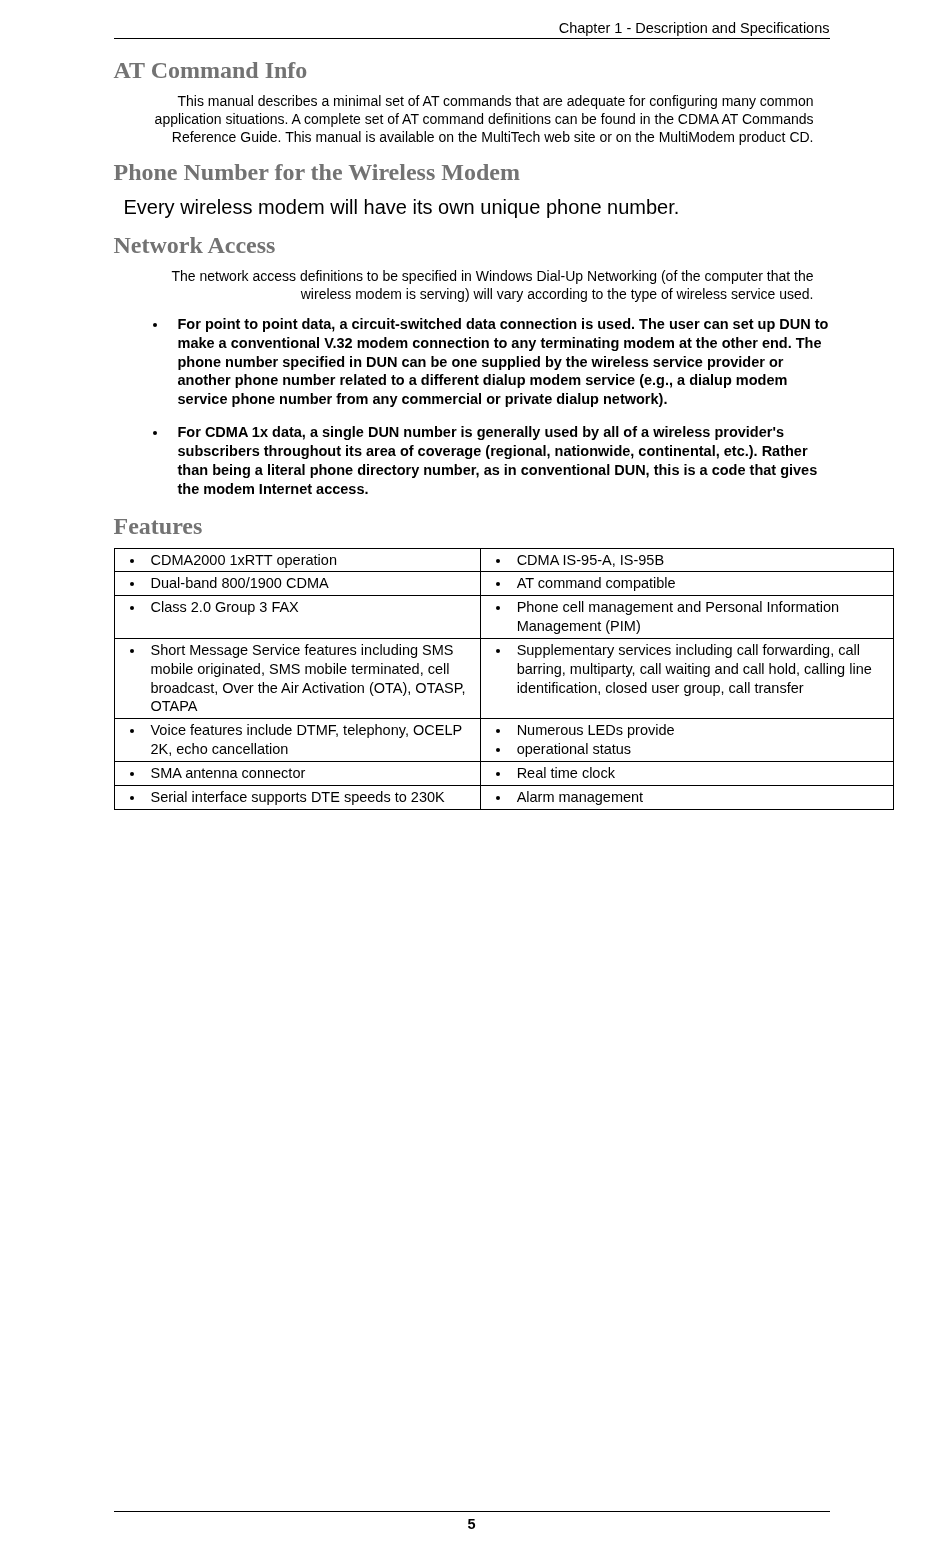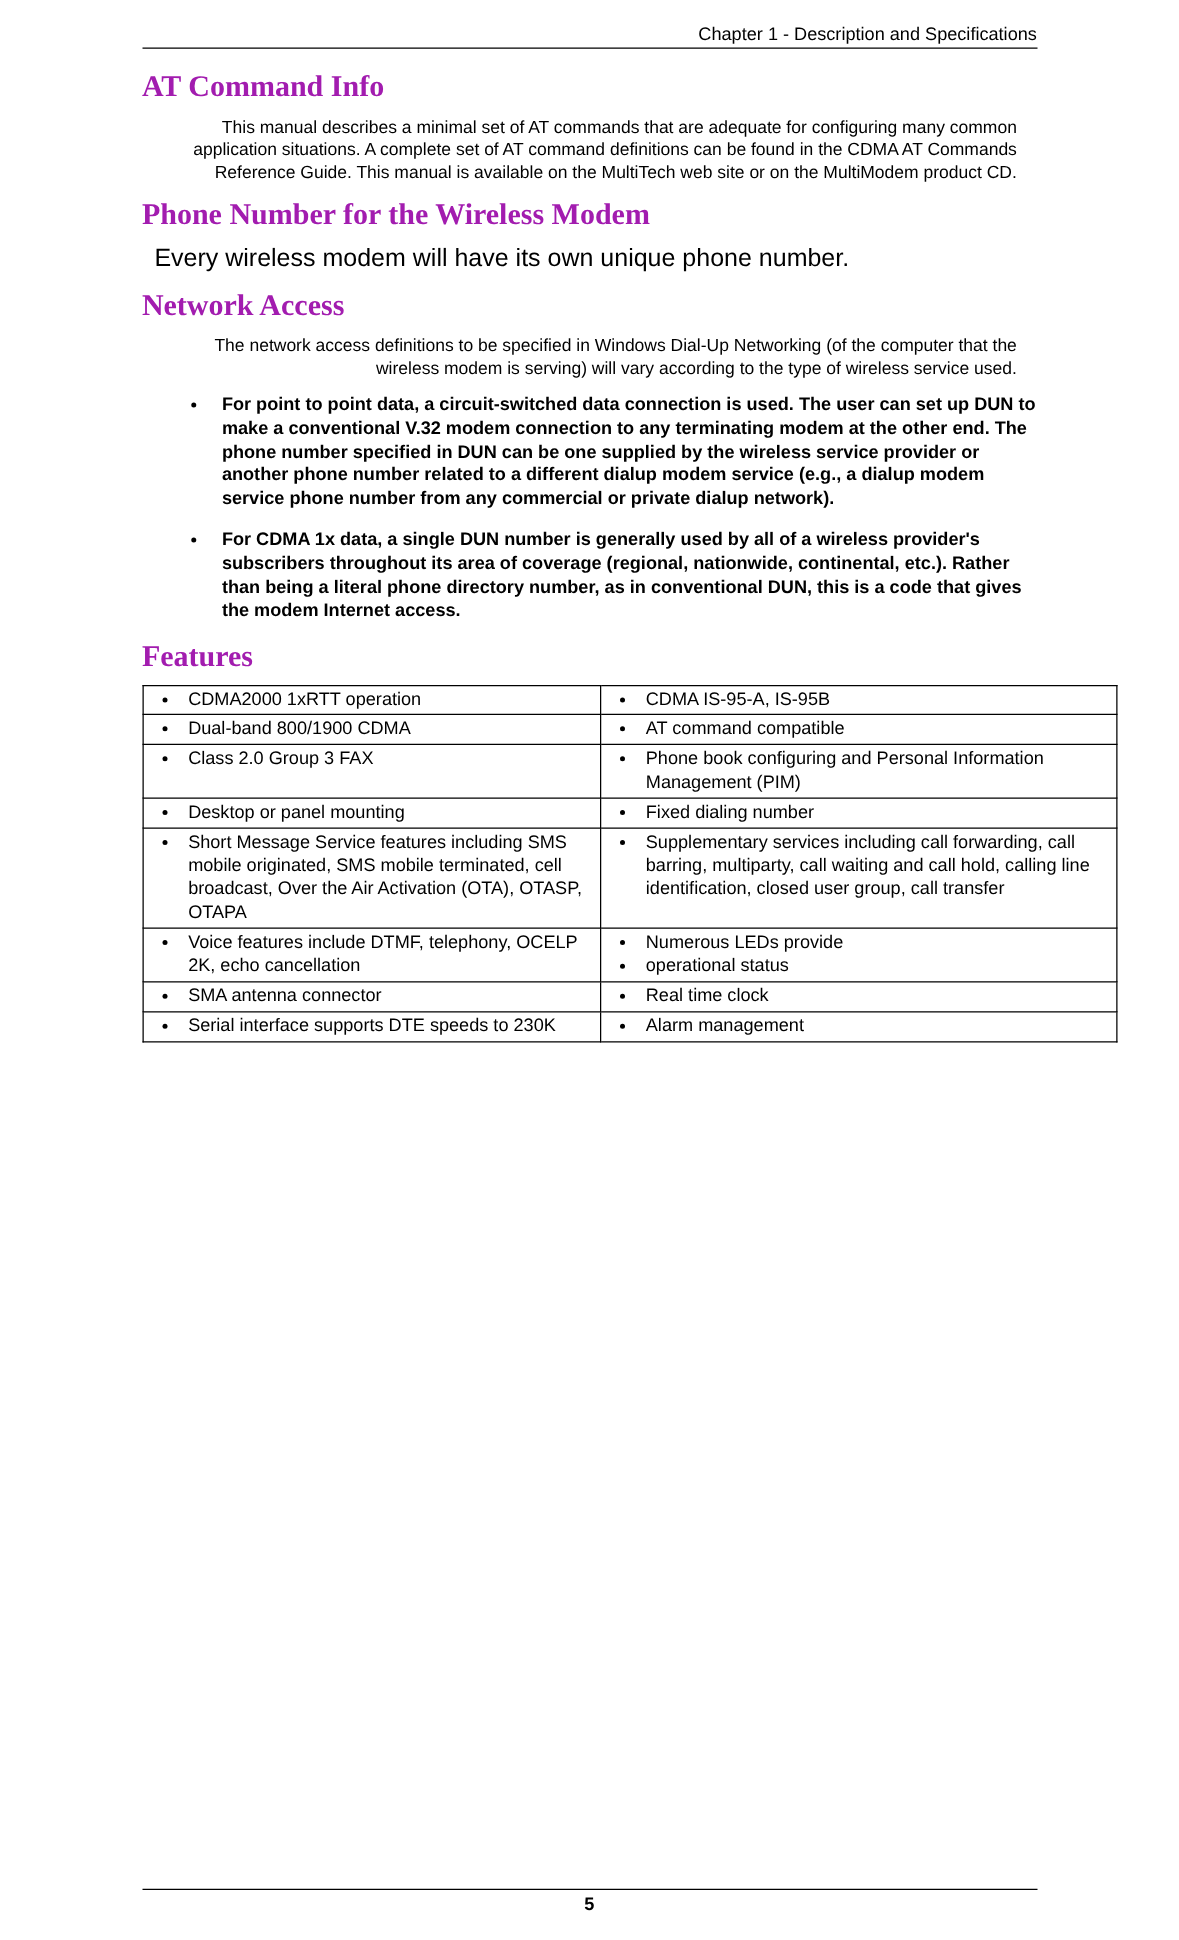--- a/index.html
+++ b/index.html
@@ -19,21 +19,21 @@
     }
     .header-line {
       border-bottom: 1px solid black;
       padding-bottom: 2px;
       margin-bottom: 18px;
       text-align: right;
       font-size: 14.5px;
     }
     .section-heading {
       font-family: 'Times New Roman', Times, serif;
-      color: #a21caf;
+      color: #737373;
       font-size: 24px;
       font-weight: bold;
       margin: 10px 0 8px 0;
     }
     .body-text {
       font-size: 14px;
       line-height: 1.3;
       margin: 0 16px 12px 18px;
       text-align: right;
     }
@@ -141,33 +141,21 @@
           </td>
         </tr>
         <tr>
           <td class="col-left">
             <ul class="cell-ul">
               <li>Class 2.0 Group 3 FAX</li>
             </ul>
           </td>
           <td class="col-right">
             <ul class="cell-ul">
-              <li>Phone book configuring and Personal Information Management (PIM)</li>
-            </ul>
-          </td>
-        </tr>
-        <tr>
-          <td class="col-left">
-            <ul class="cell-ul">
-              <li>Desktop or panel mounting</li>
-            </ul>
-          </td>
-          <td class="col-right">
-            <ul class="cell-ul">
-              <li>Fixed dialing number</li>
+              <li>Phone cell management and Personal Information Management (PIM)</li>
             </ul>
           </td>
         </tr>
         <tr>
           <td class="col-left">
             <ul class="cell-ul">
               <li>Short Message Service features including SMS mobile originated, SMS mobile terminated, cell broadcast, Over the Air Activation (OTA), OTASP, OTAPA</li>
             </ul>
           </td>
           <td class="col-right">

